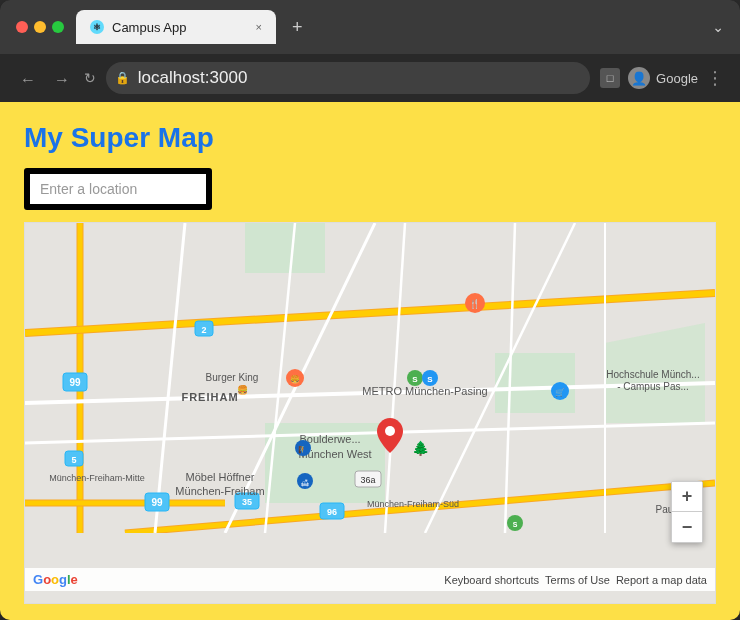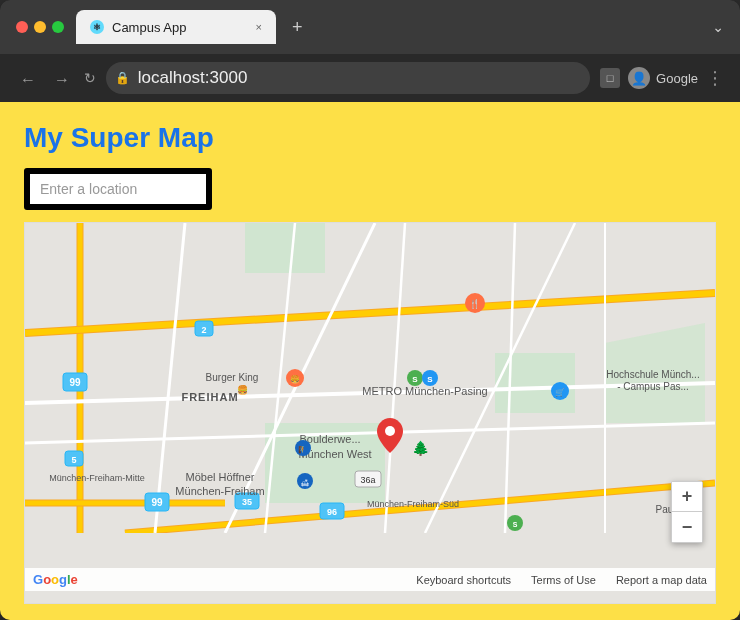--- a/index.html
+++ b/index.html
@@ -213,21 +213,21 @@
       font-size: 13px;
       font-weight: bold;
       color: #4285f4;
     }
     .google-logo span:nth-child(1) { color: #4285f4; }
     .google-logo span:nth-child(2) { color: #ea4335; }
     .google-logo span:nth-child(3) { color: #fbbc04; }
     .google-logo span:nth-child(4) { color: #4285f4; }
     .google-logo span:nth-child(5) { color: #34a853; }
     .google-logo span:nth-child(6) { color: #ea4335; }
-    .map-footer-links { display: flex; gap: 20px; margin-left: auto; text-align: right; }
+    .map-footer-links { display: flex; gap: 6px; margin-left: auto; text-align: right; }
     .map-footer-links a { color: #444; text-decoration: none; font-size: 11px; }
 
     
     .done-text {
       margin-top: 14px;
       font-size: 16px;
       color: #333;
       display: flex;
       align-items: center;
       gap: 6px;

